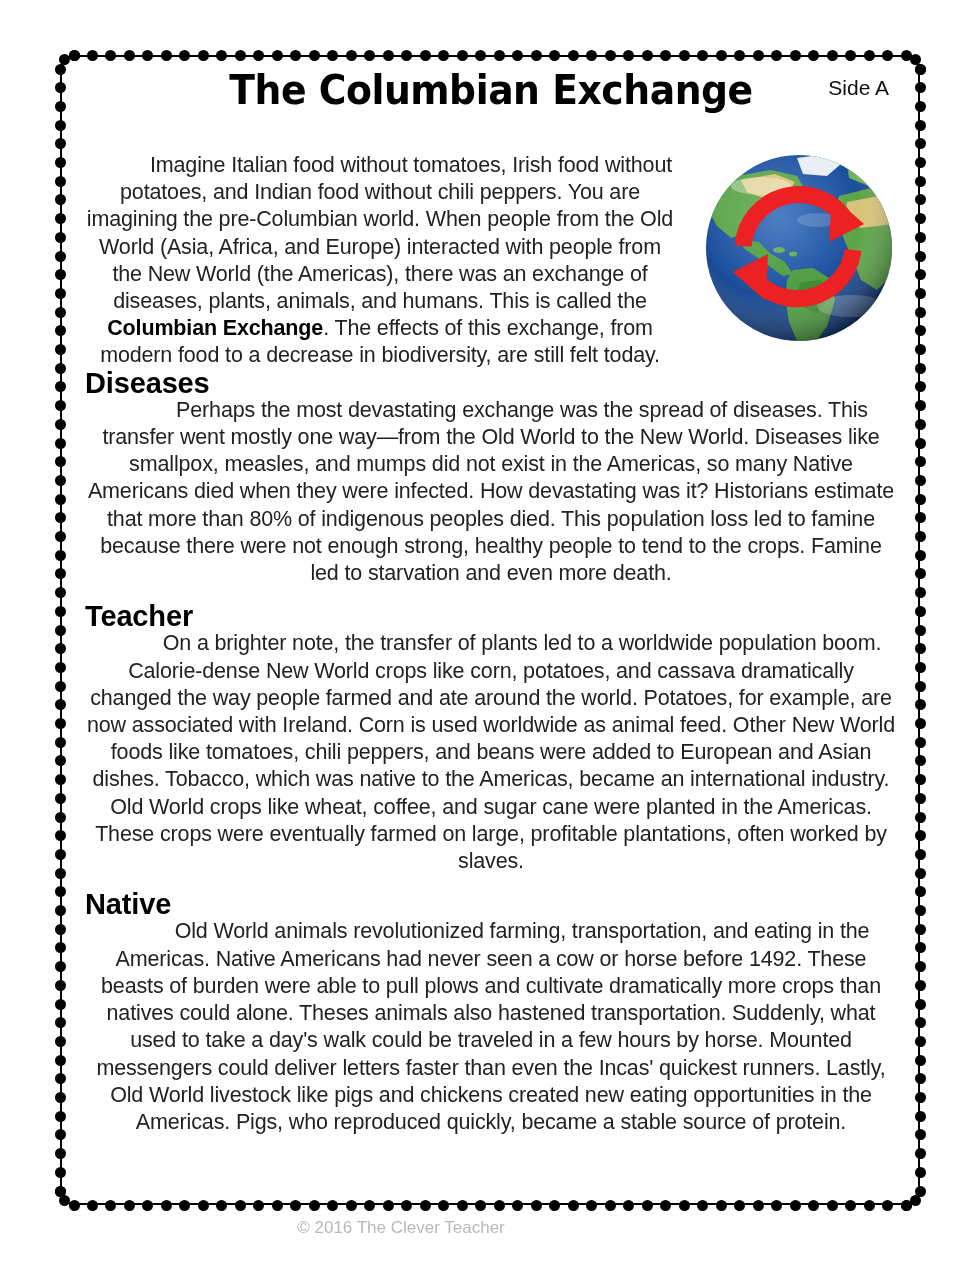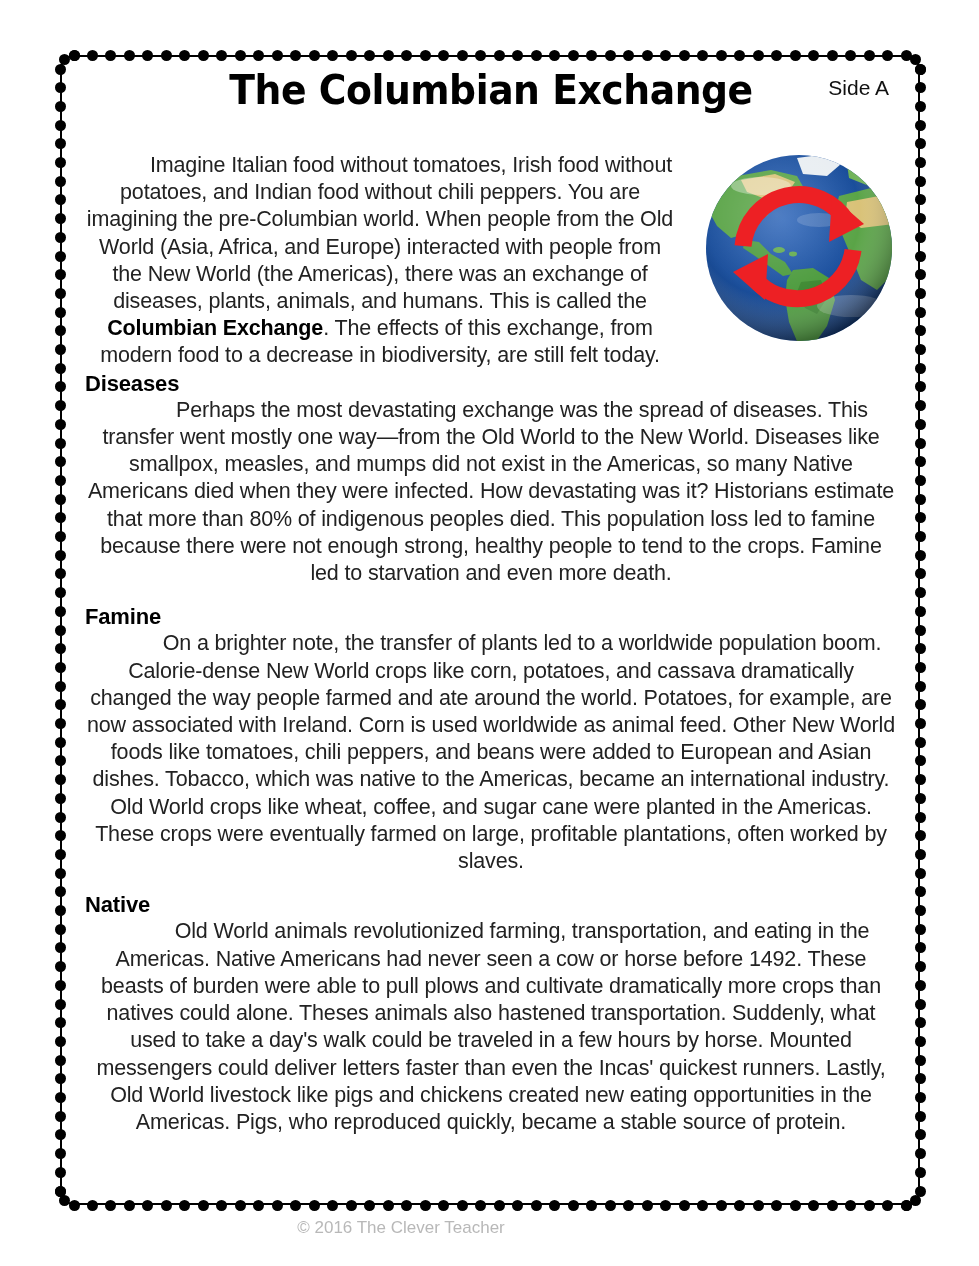--- a/index.html
+++ b/index.html
@@ -117,21 +117,21 @@
     margin: 0;
     text-indent: 62px;
     text-align: center;
   }
   .para.intro {
     width: 590px;
   }
   .heading {
     margin: 0;
     font-weight: bold;
-    font-size: 22px;
+    font-size: 29px;
     line-height: 27.2px;
     color: #000;
     text-indent: 0;
   }
   .gap-md { height: 16px; }
   b.kw { font-weight: bold; color: #000; }
 
   
   .footer {
     position: absolute;
@@ -442,21 +442,21 @@
 
     <div class="article">
 
       <p class="para intro"><span>Imagine Italian food without tomatoes, Irish food without potatoes, and Indian food without chili peppers. You are imagining the pre-Columbian world. When people from the Old World (Asia, Africa, and Europe) interacted with people from the New World (the Americas), there was an exchange of diseases, plants, animals, and humans. This is called the </span><b class="kw">Columbian Exchange</b><span>. The effects of this exchange, from modern food to a decrease in biodiversity, are still felt today.</span></p>
 
       <h2 class="heading">Diseases</h2>
       <p class="para">Perhaps the most devastating exchange was the spread of diseases. This transfer went mostly one way—from the Old World to the New World. Diseases like smallpox, measles, and mumps did not exist in the Americas, so many Native Americans died when they were infected. How devastating was it? Historians estimate that more than 80% of indigenous peoples died. This population loss led to famine because there were not enough strong, healthy people to tend to the crops. Famine led to starvation and even more death.</p>
 
       <div class="gap-md"></div>
 
-      <h2 class="heading">Famine</h2>
+      <h2 class="heading">Teacher</h2>
       <p class="para">On a brighter note, the transfer of plants led to a worldwide population boom. Calorie-dense New World crops like corn, potatoes, and cassava dramatically changed the way people farmed and ate around the world. Potatoes, for example, are now associated with Ireland. Corn is used worldwide as animal feed. Other New World foods like tomatoes, chili peppers, and beans were added to European and Asian dishes. Tobacco, which was native to the Americas, became an international industry. Old World crops like wheat, coffee, and sugar cane were planted in the Americas. These crops were eventually farmed on large, profitable plantations, often worked by slaves.</p>
 
       <div class="gap-md"></div>
 
       <h2 class="heading">Native</h2>
       <p class="para">Old World animals revolutionized farming, transportation, and eating in the Americas. Native Americans had never seen a cow or horse before 1492. These beasts of burden were able to pull plows and cultivate dramatically more crops than natives could alone. Theses animals also hastened transportation. Suddenly, what used to take a day's walk could be traveled in a few hours by horse. Mounted messengers could deliver letters faster than even the Incas' quickest runners. Lastly, Old World livestock like pigs and chickens created new eating opportunities in the Americas. Pigs, who reproduced quickly, became a stable source of protein.</p>
 
     </div>
   </div>
 

